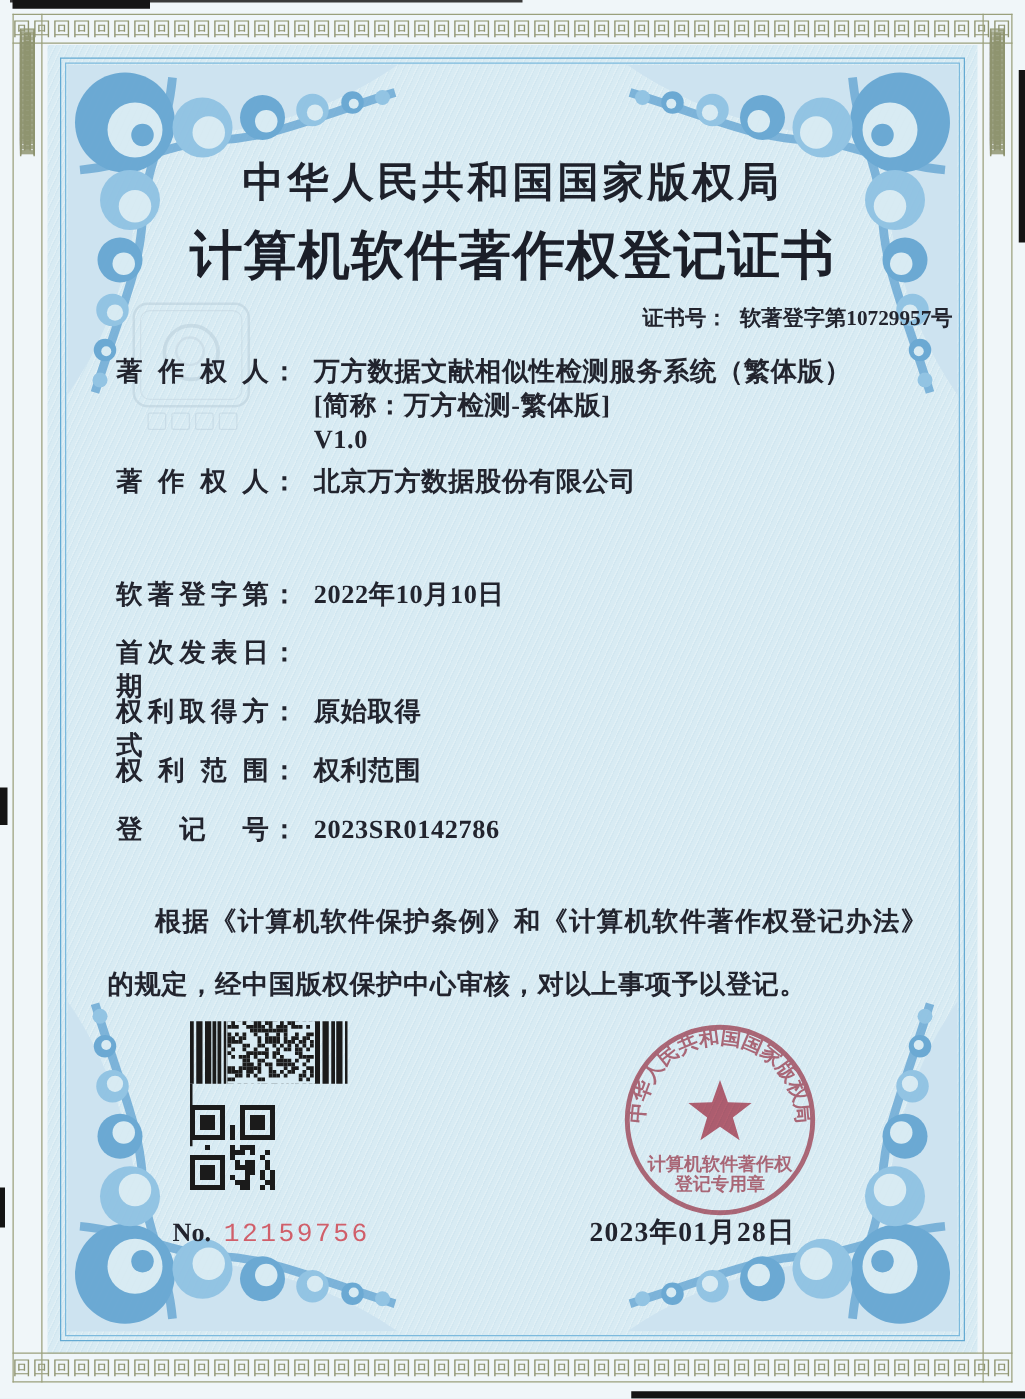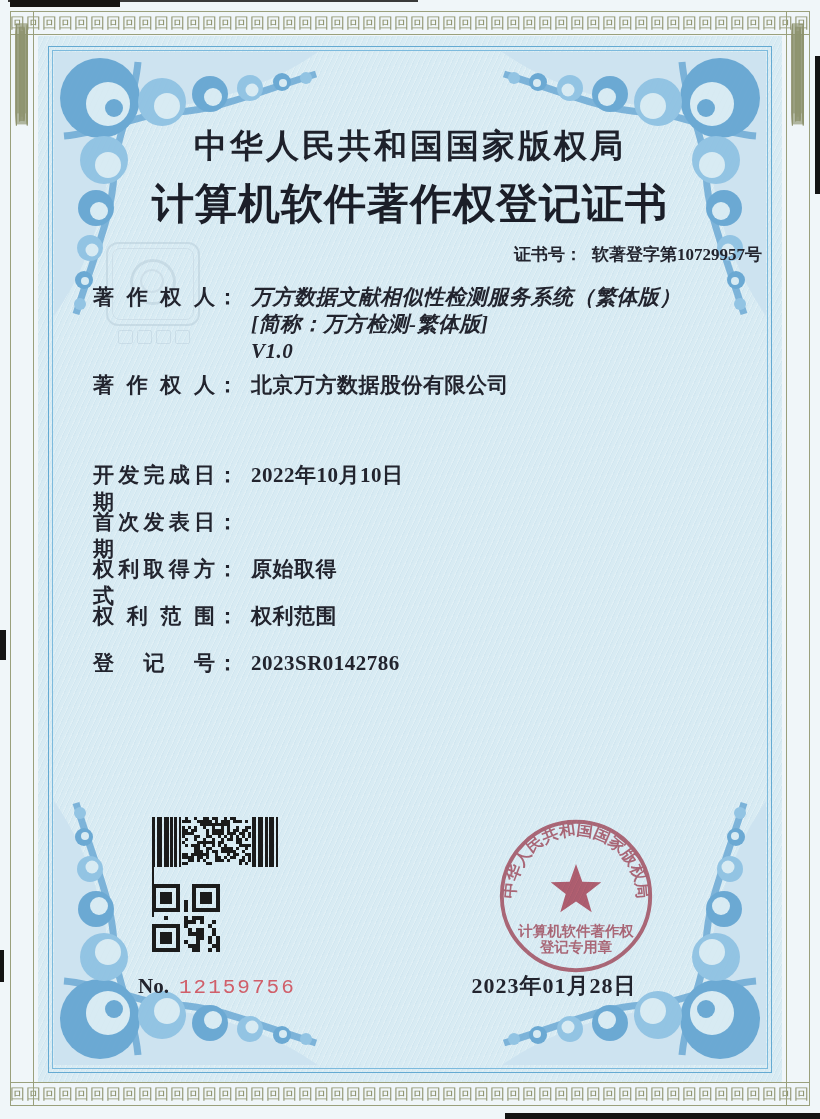--- a/index.html
+++ b/index.html
@@ -39,21 +39,21 @@
   .cert-title{position:absolute; top:176px; left:0; right:0; text-align:center;
     font-size:42px; font-weight:700; letter-spacing:1px; color:#1b1e28;}
   .cert-no{position:absolute; top:243px; right:58px; font-size:17px; font-weight:700;}
   .cert-no .lbl{margin-right:10px;}
   
   .row{position:absolute; left:93px; display:flex; align-items:flex-start;
     font-size:21px; font-weight:700; line-height:27px;}
   .flabel{width:122px; text-align:justify; text-align-last:justify;}
   .fcolon{width:14px; margin-left:2px;}
   .fval{margin-left:20px; letter-spacing:.5px;}
-  .vline{display:block;font-style:italic;}
+  .vline{display:block;}
   
   .statement{position:absolute; top:712px; left:86px; width:656px;
     font-size:21px; font-weight:700; line-height:50px; text-indent:38px;
     text-align:justify; letter-spacing:.5px;}
   
   .barcode{position:absolute; left:152px; top:817px; width:130px; height:50px; font-size:0;}
   .barcode i{display:inline-block; height:100%; background:#1b1b1b; vertical-align:top;}
   .bc2d{position:absolute; left:30px; top:0; width:70px; height:50px; background:#d8ebf3;}
   .cell{position:absolute; width:3px; height:3px; background:#1b1b1b;}
   .qrcode{position:absolute; left:152px; top:884px; width:68px; height:68px;}
@@ -238,21 +238,21 @@
     </span>
   </div>
 
   <div class="row" style="top:372px">
     <span class="flabel">著作权人</span>
     <span class="fcolon">：</span>
     <span class="fval">北京万方数据股份有限公司</span>
   </div>
 
   <div class="row" style="top:462px">
-    <span class="flabel">开发完成日期</span>
+    <span class="flabel">软著登字第</span>
     <span class="fcolon">：</span>
     <span class="fval">2022年10月10日</span>
   </div>
 
   <div class="row" style="top:509px">
     <span class="flabel">首次发表日期</span>
     <span class="fcolon">：</span>
   </div>
 
   <div class="row" style="top:556px">
@@ -266,20 +266,21 @@
     <span class="fcolon">：</span>
     <span class="fval">权利范围</span>
   </div>
 
   <div class="row" style="top:650px">
     <span class="flabel">登记号</span>
     <span class="fcolon">：</span>
     <span class="fval">2023SR0142786</span>
   </div>
 
+  <div class="statement">根据《计算机软件保护条例》和《计算机软件著作权登记办法》的规定，经中国版权保护中心审核，对以上事项予以登记。</div>
 
   <div class="barcode"><i style="width: 3px; margin-right: 2px;"></i><i style="width: 5px; margin-right: 2px;"></i><i style="width: 5px; margin-right: 1px;"></i><i style="width: 3px; margin-right: 1px;"></i><i style="width: 3px; margin-right: 2px;"></i><i style="width: 2px; margin-right: 1px;"></i><i style="width: 5px; margin-right: 3px;"></i><i style="width: 3px; margin-right: 2px;"></i><i style="width: 3px; margin-right: 3px;"></i><i style="width: 2px; margin-right: 3px;"></i><i style="width: 2px; margin-right: 1px;"></i><i style="width: 5px; margin-right: 3px;"></i><i style="width: 5px; margin-right: 3px;"></i><i style="width: 2px; margin-right: 2px;"></i><i style="width: 2px; margin-right: 2px;"></i><i style="width: 2px; margin-right: 1px;"></i><i style="width: 3px; margin-right: 3px;"></i><i style="width: 3px; margin-right: 2px;"></i><i style="width: 3px; margin-right: 1px;"></i><i style="width: 5px; margin-right: 2px;"></i><i style="width: 5px; margin-right: 2px;"></i><i style="width: 3px; margin-right: 1px;"></i><i style="width: 5px; margin-right: 2px;"></i><i style="width: 2px; margin-right: 2px;"></i><i style="width: 2px; margin-right: 3px;"></i><div class="bc2d">
         <span class="cell" style="left: 3px; top: 0px;"></span>
         <span class="cell" style="left: 12px; top: 0px;"></span>
         <span class="cell" style="left: 21px; top: 0px;"></span>
         <span class="cell" style="left: 24px; top: 0px;"></span>
         <span class="cell" style="left: 30px; top: 0px;"></span>
         <span class="cell" style="left: 33px; top: 0px;"></span>
         <span class="cell" style="left: 42px; top: 0px;"></span>
         <span class="cell" style="left: 48px; top: 0px;"></span>

